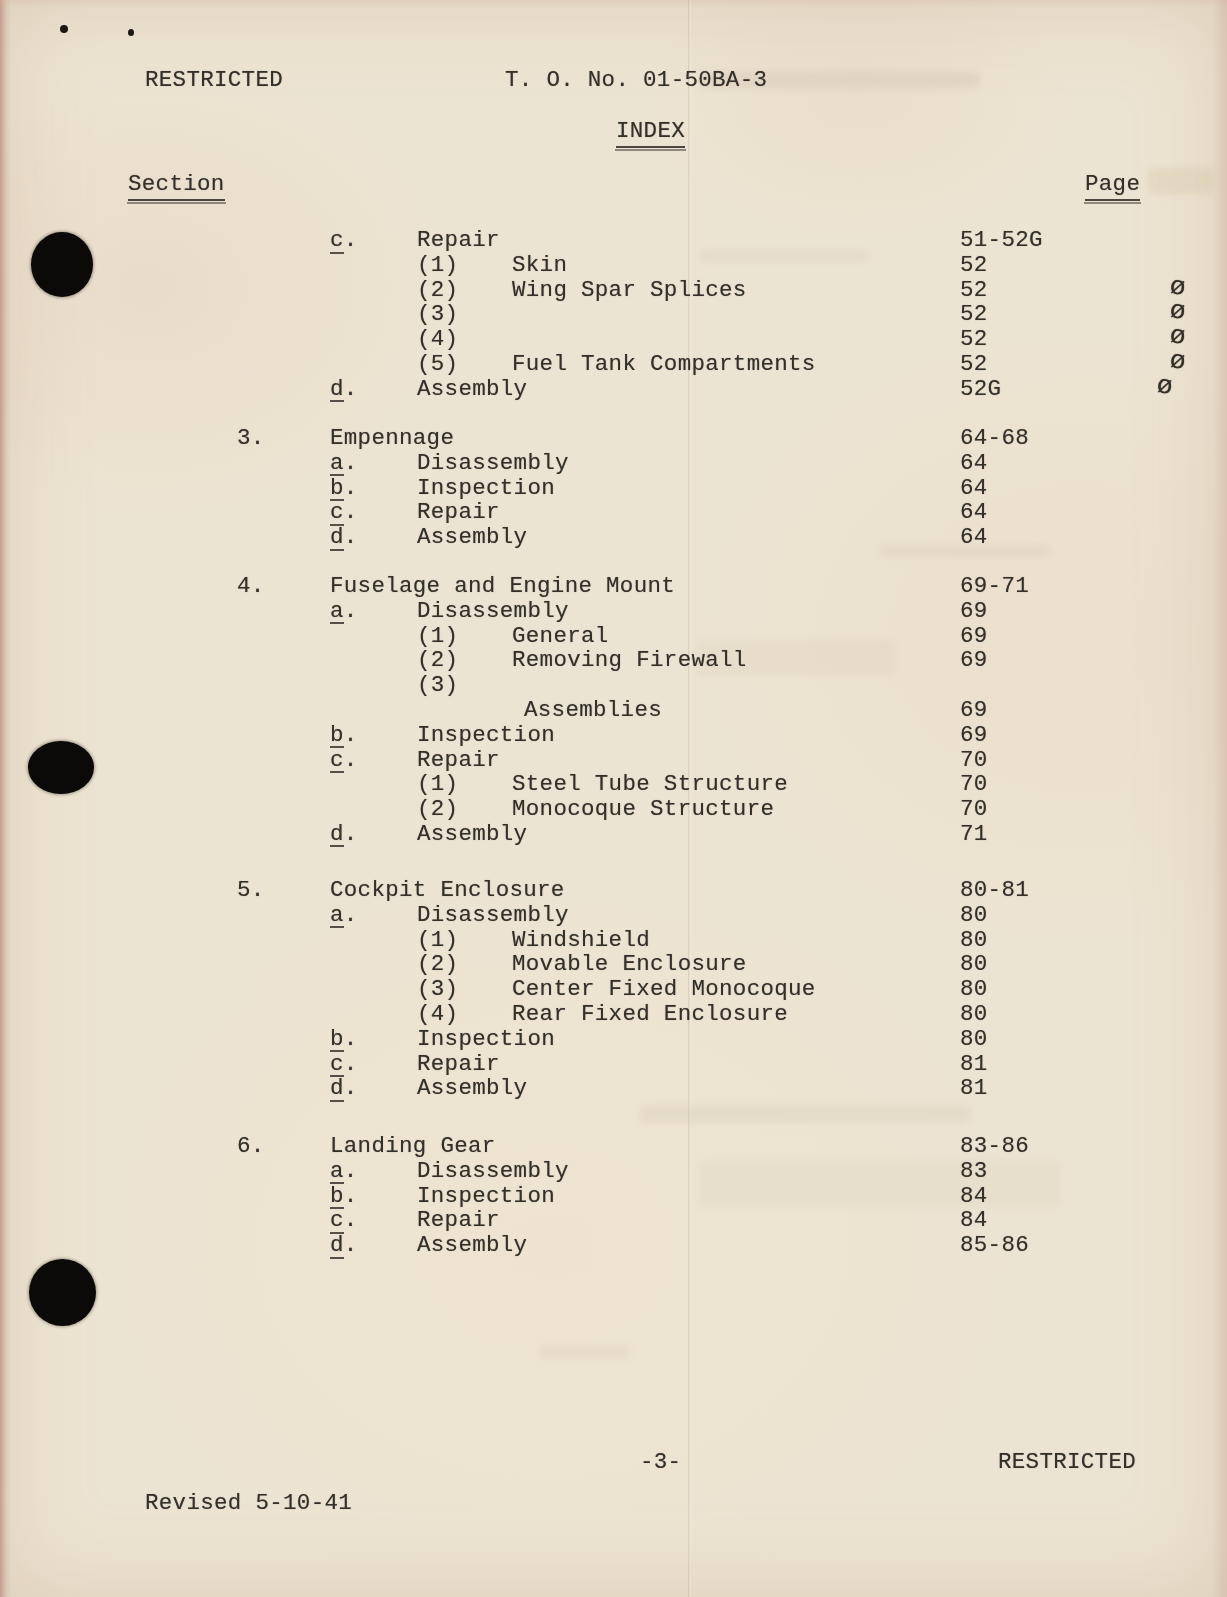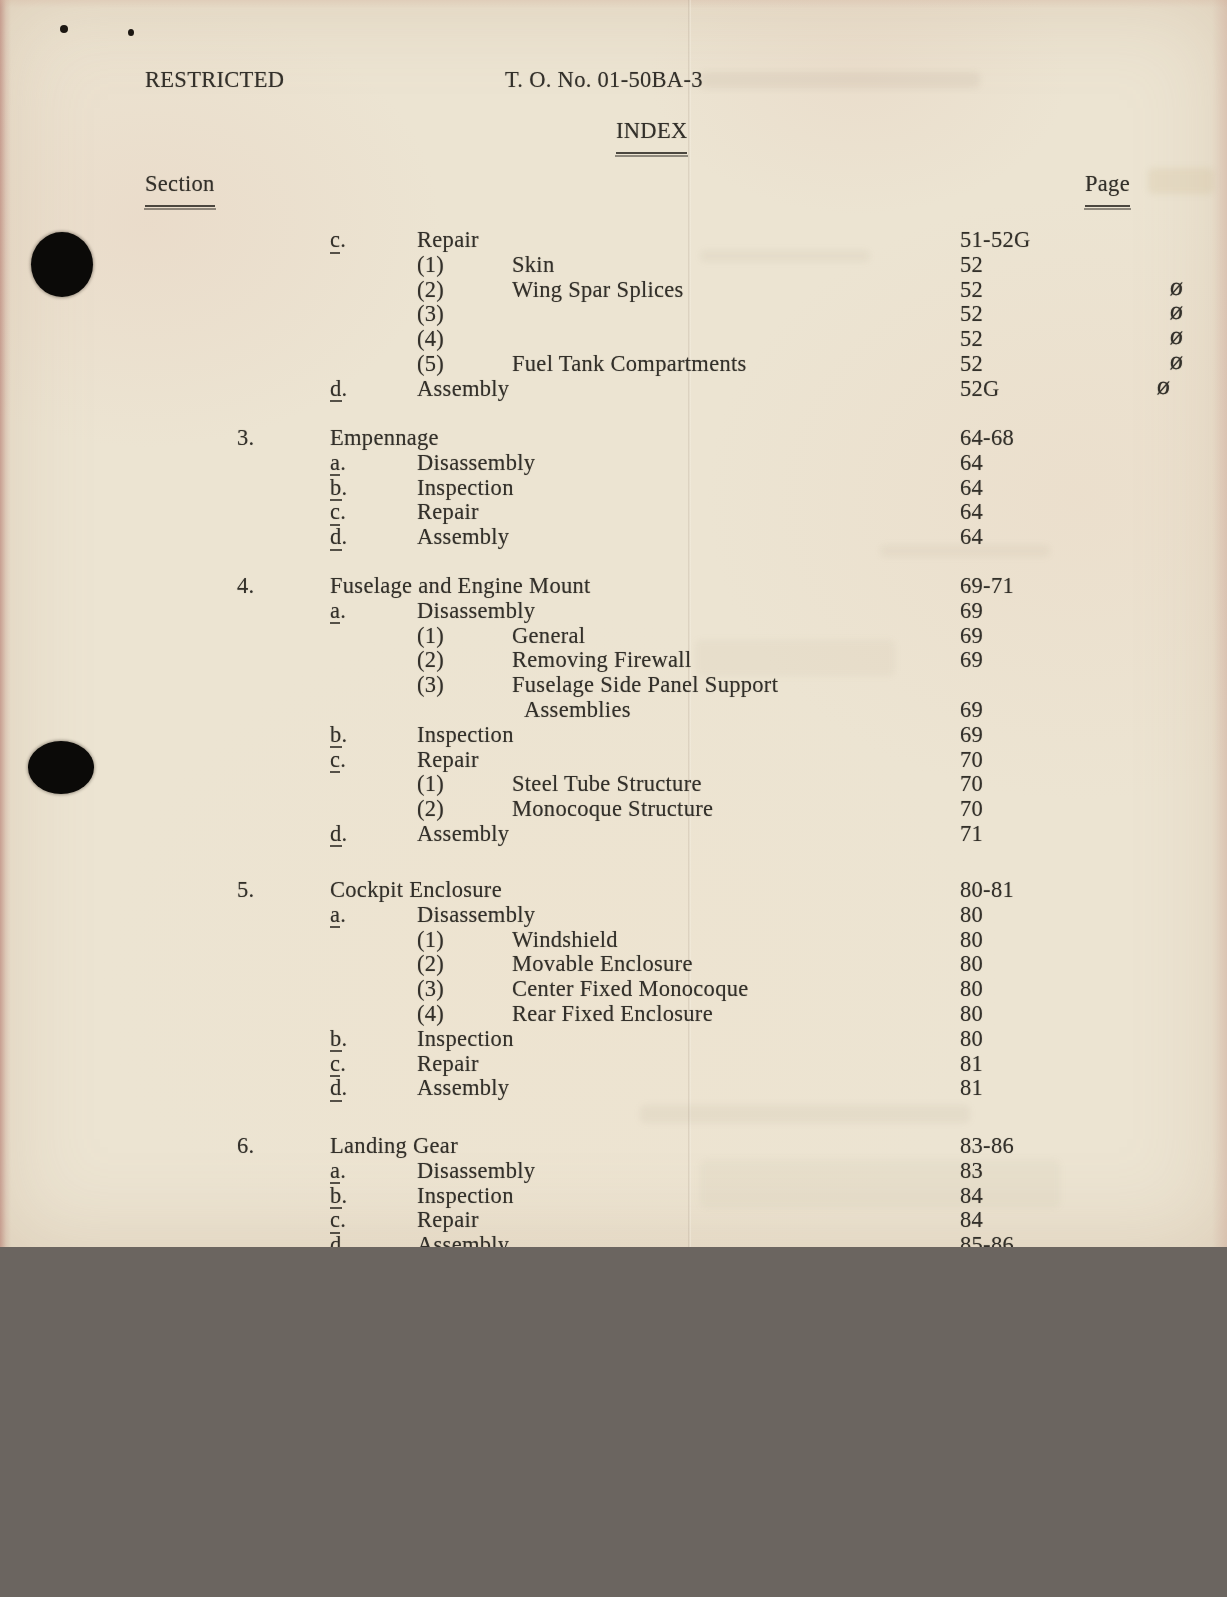--- a/index.html
+++ b/index.html
@@ -1,47 +1,47 @@
 <!DOCTYPE html>
 <html><head>
 <meta charset="utf-8">
 <style>
   html,body{margin:0;padding:0;background:#6b6560;}
   .page{
     position:relative;
-    width:1227px;height:1247px;
+    width:1227px;height:1597px;
     overflow:hidden;
-    font-family:Liberation Serif, serif;
+    font-family:Liberation Mono, monospace;
     color:var(--ink,#33302a);
     background:
       radial-gradient(ellipse 420px 320px at 12% 18%, rgba(228,198,182,0.28), transparent 70%),
       radial-gradient(ellipse 520px 420px at 88% 40%, rgba(233,211,192,0.30), transparent 72%),
       radial-gradient(ellipse 650px 520px at 45% 78%, rgba(241,226,204,0.28), transparent 70%),
       radial-gradient(ellipse 300px 200px at 70% 6%,  rgba(226,196,180,0.20), transparent 70%),
       var(--paper,#ece4d2);
     box-shadow: inset 0 0 90px rgba(178,146,116,0.28);
   }
   .t{
     position:absolute;
     white-space:pre;
     font-size:22.5px;
     line-height:24.8px;
     letter-spacing:0.3px;
     text-shadow:0 0 1px rgba(51,48,42,0.45);
   }
   
-  .u2{position:relative;display:inline-block;padding-bottom:8px;border-bottom:2.5px solid rgba(47,44,38,0.85);}
+  .u2{position:relative;display:inline-block;padding-bottom:2px;border-bottom:2.5px solid rgba(47,44,38,0.85);}
   .u2::after{content:"";position:absolute;left:-1px;right:-1px;bottom:-5px;height:2px;background:rgba(47,44,38,0.5);}
   
   .ul{display:inline-block;border-bottom:2px solid rgba(47,44,38,0.8);padding-bottom:0;line-height:1;}
   
   .h-restricted{left:145px;top:68px;}
   .h-to{left:505px;top:68px;}
   .title-index{left:616px;top:119px;}
-  .col-section{left:145px;top:172px;}
+  .col-section{left:128px;top:172px;}
   .col-page{left:1085px;top:172px;}
   .f-left{left:145px;top:1450px;margin-top:41px;}
   .f-center{left:640px;top:1450px;}
   .f-right{left:998px;top:1450px;}
   
   #toc{position:absolute;left:0;top:0;width:1227px;height:1597px;}
   .toc-block{position:absolute;left:0;width:1227px;}
   .trow{position:relative;height:24.8px;}
   .lab0{left:237px;} .lab1{left:330px;} .lab2{left:417px;}
   .tt1{left:330px;}  .tt2{left:417px;}  .tt3{left:512px;} .tt4{left:524px;}
@@ -192,21 +192,20 @@
           <span class="t tt3">General</span>
           <span class="t pg">69</span>
         </div>
         <div class="trow">
           <span class="t lab2">(2)</span>
           <span class="t tt3">Removing Firewall</span>
           <span class="t pg">69</span>
         </div>
         <div class="trow">
           <span class="t lab2">(3)</span>
-          <span class="t tt3">Fuselage Side Panel Support</span>
         </div>
         <div class="trow">
           <span class="t tt4">Assemblies</span>
           <span class="t pg">69</span>
         </div>
         <div class="trow">
           <span class="t lab1"><span class="ul">b</span>.</span>
           <span class="t tt2">Inspection</span>
           <span class="t pg">69</span>
         </div>

